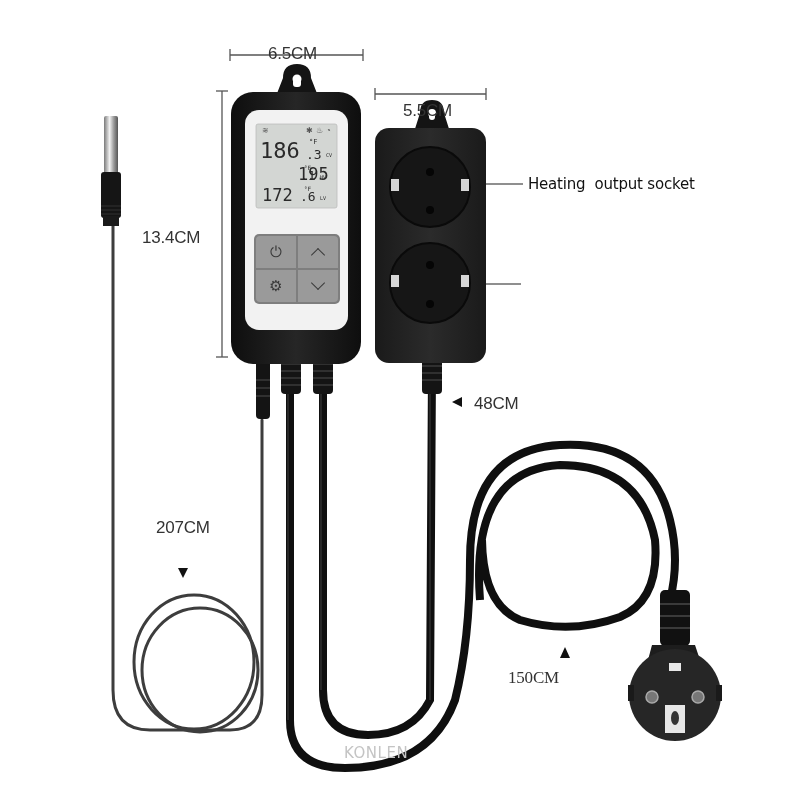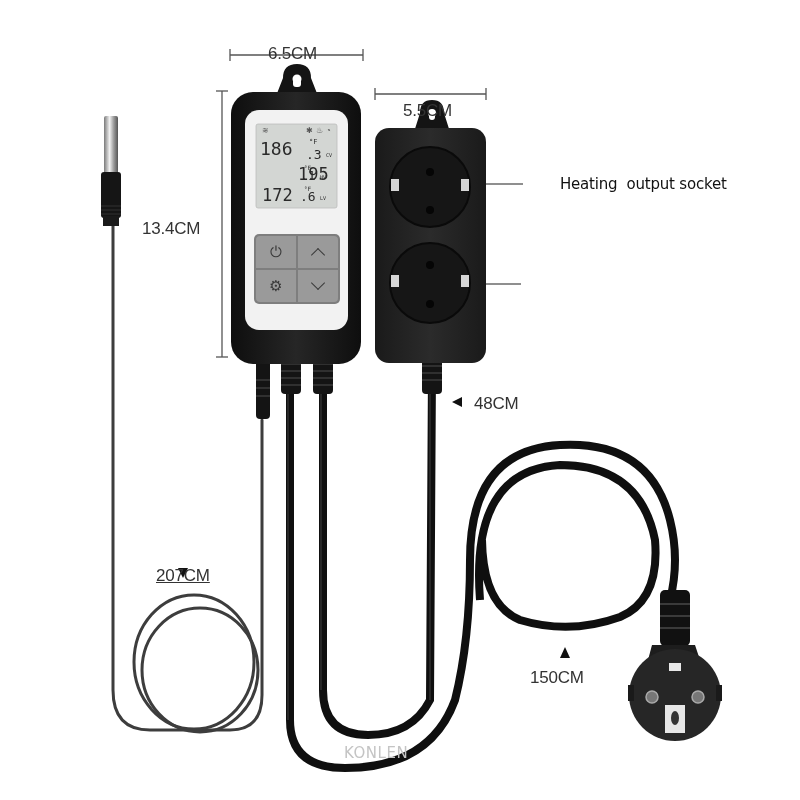--- a/index.html
+++ b/index.html
@@ -155,21 +155,21 @@
 
   <div style="position:absolute;left:256px;top:124px;width:81px;height:84px;">
     <div style="position:absolute;left:4px;top:2px;width:73px;height:12px;font-size:8px;color:#555;">
       <span style="position:absolute;left:2px;">≋</span>
       <span style="position:absolute;left:46px;">✱</span>
       <span style="position:absolute;left:56px;">♨</span>
       <span style="position:absolute;left:66px;">◔</span>
     </div>
 
     <div style="position:absolute;left:4px;top:14px;height:24px;width:76px;">
-      <span class="lcd-text" style="left:0;top:0;font-size:18px;">186</span>
+      <span class="lcd-text" style="left:0;top:0;font-size:22px;">186</span>
       <span class="lcd-text" style="left:49px;top:0;font-size:7px;">°F</span>
       <span class="lcd-text" style="left:46px;top:9px;font-size:13px;">.3</span>
       <span class="lcd-text" style="left:66px;top:14px;font-size:5px;">CV</span>
     </div>
     <div style="position:absolute;left:6px;top:40px;height:20px;width:74px;">
       <span class="lcd-text" style="left:0;top:0;font-size:17px;margin-left:36px;">195</span>
       <span class="lcd-text" style="left:42px;top:0;font-size:6px;">°F</span>
       <span class="lcd-text" style="left:38px;top:4px;font-size:13px;">.1</span>
       <span class="lcd-text" style="left:58px;top:10px;font-size:5px;">HV</span>
     </div>
@@ -191,21 +191,21 @@
     <div class="btn" style="left:256px;top:270px;width:40px;height:32px;border-radius:0 0 0 4px;">
       <span style="font-size:15px;color:#3a3a3a;font-family:'DejaVu Sans',sans-serif;">⚙</span>
     </div>
     <div class="btn" style="left:298px;top:270px;width:40px;height:32px;border-radius:0 0 4px 0;">
       <span style="display:block;width:9px;height:9px;border-right:1.8px solid #3a3a3a;border-bottom:1.8px solid #3a3a3a;transform:rotate(45deg);margin-top:-6px;"></span>
     </div>
   </div>
 
   <div class="lbl" style="left:268px;top:33px;margin-top:11px;">6.5CM</div>
   <div class="lbl" style="left:403px;top:69px;margin-top:32px;">5.5CM</div>
-  <div class="lbl" style="left:142px;top:219px;text-align:right;">13.4CM</div>
+  <div class="lbl" style="left:142px;top:228px;text-align:right;">13.4CM</div>
   <div class="lbl" style="left:474px;top:394px;">48CM</div>
-  <div class="lbl" style="left:156px;top:566px;text-decoration:underline;">207CM</div>
-  <div class="lbl" style="left:530px;top:668px;">150CM</div>
-
-  <div class="lbl callout" style="left:528px;top:175px;white-space:pre;margin-left:32px;">Heating  output socket</div>
+  <div class="lbl" style="left:156px;top:518px;">207CM</div>
+  <div class="lbl" style="left:508px;top:668px;font-family:Liberation Serif, serif;">150CM</div>
+
+  <div class="lbl callout" style="left:528px;top:175px;white-space:pre;">Heating  output socket</div>
 
   <div class="brand" style="left:344px;top:744px;">KONLEN</div>
 </div>
 
 </body></html>

